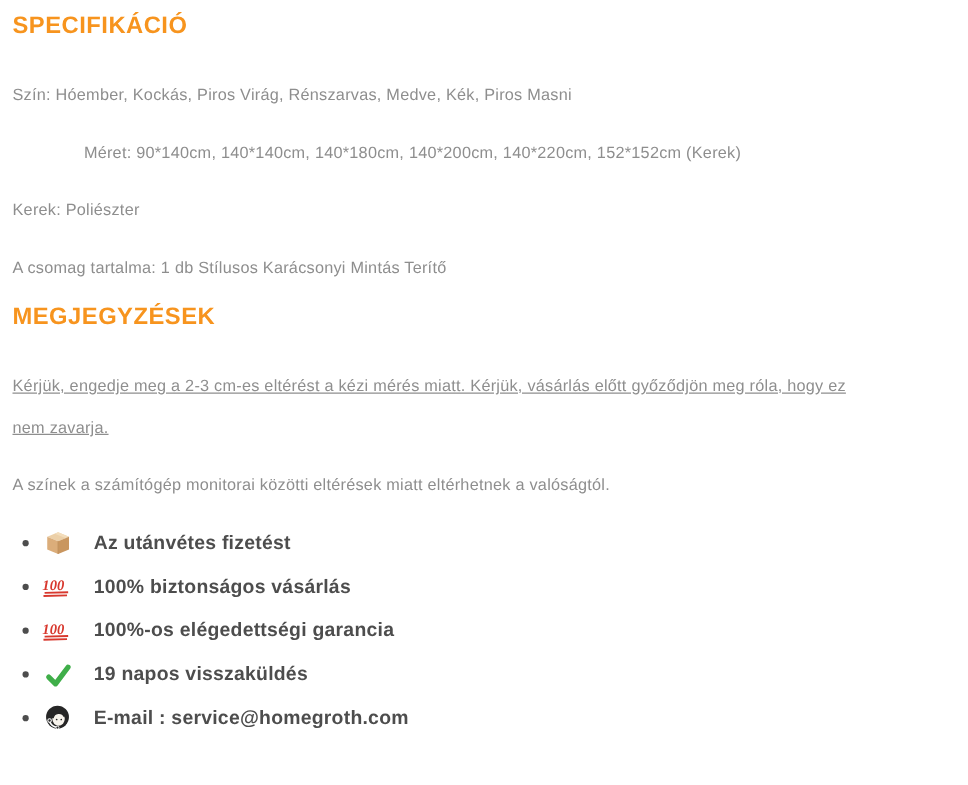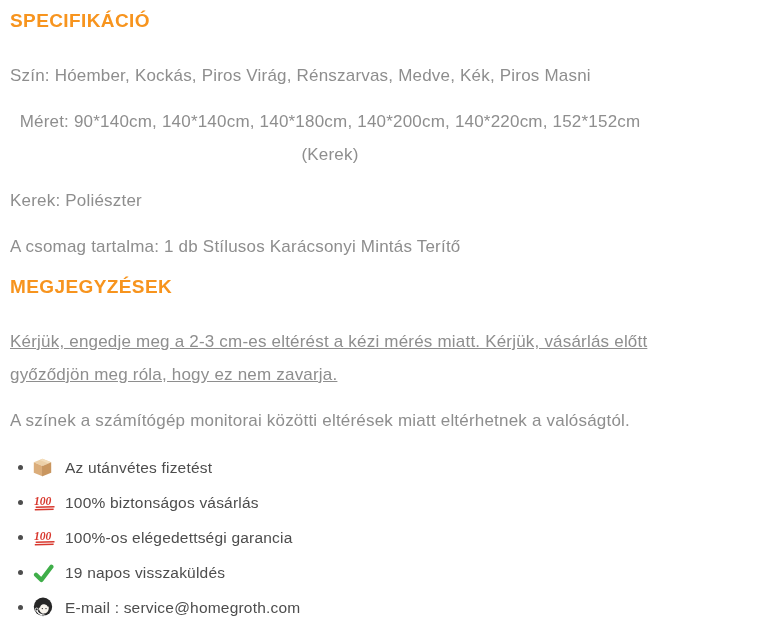--- a/index.html
+++ b/index.html
@@ -10,21 +10,21 @@
   h2.section-heading {
     color: #f7941e;
     font-size: 19px;
     font-weight: 700;
     letter-spacing: 0.4px;
     line-height: 22px;
     margin: 0 0 27px 0;
   }
   p.body-line {
     color: #8e8e8e;
-    font-size: 17px;
+    font-size: 13px;
     line-height: 33px;
     letter-spacing: 0.2px;
     margin: 0 0 13px 0;
   }
   p.p-size { max-width: 640px; text-align: center; }
   p.p-tolerance { max-width: 668px; text-decoration: underline; }
 
   ul.benefits {
     list-style: none;
     margin: 9px 0 0 0;
@@ -40,30 +40,30 @@
     width: 5px;
     height: 5px;
     border-radius: 50%;
     background: #4d4d4d;
     margin-left: 8px;
   }
   .ic {
     flex: none;
     width: 26px;
     margin-left: 10px;
-    margin-right: 6px;
+    margin-right: 16px;
     display: flex;
     align-items: center;
-    justify-content: flex-start;
+    justify-content: center;
     overflow: visible;
   }
   .lbl {
     color: #4d4d4d;
     font-size: 15.5px;
-    font-weight: 400;
+    font-weight: 700;
     letter-spacing: 0.2px;
     white-space: nowrap;
     text-align: right;
   }
 </style>
 </head>
 <body>
 
 <div class="page">
 

